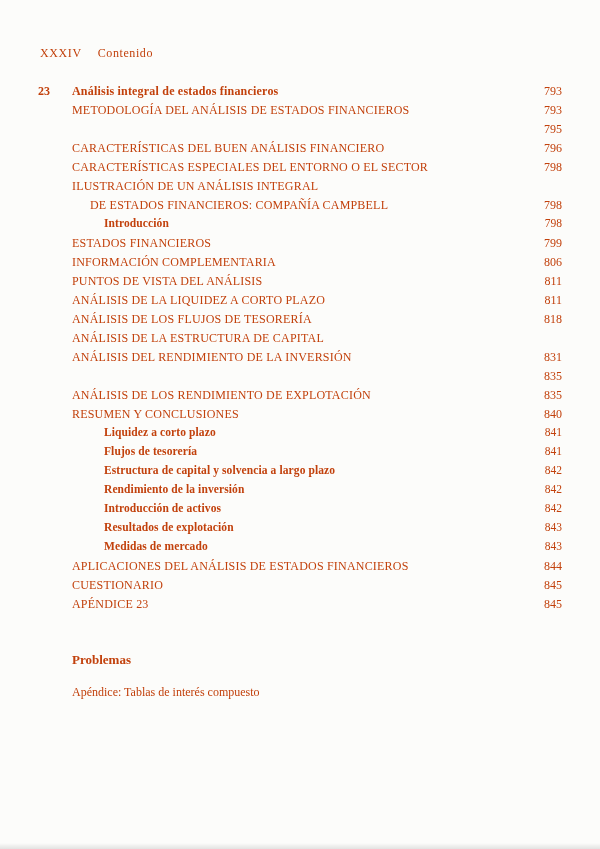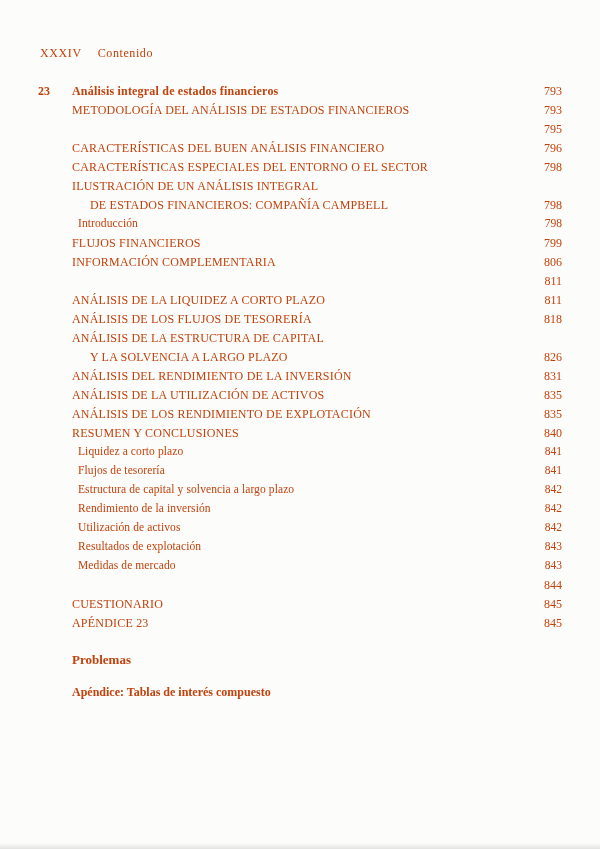--- a/index.html
+++ b/index.html
@@ -36,23 +36,23 @@
     position:absolute; top:103px; left:72px; right:38px;
   }
   .row {
     display:flex; align-items:flex-start;
     height:19px; font-size:12px; letter-spacing:0.2px;
     white-space:nowrap;
   }
   .row .entry-page { margin-left:auto; letter-spacing:0; }
   .row.indent .entry-text { margin-left:18px; }
   .row.sub { font-size:11.5px; letter-spacing:0.1px; }
-  .row.sub .entry-text { margin-left:6px; }
+  .row.sub .entry-text { margin-left:32px;font-weight:bold; }
   .closing-problemas { position:absolute; top:652px; left:72px; font-weight:bold; font-size:13px; }
-  .closing-apendice  { position:absolute; top:685px; left:72px; font-weight:bold; font-size:12px; }
+  .closing-apendice  { position:absolute; top:685px; left:72px; font-weight:normal; font-size:12px; }
 </style>
 </head>
 <body>
 
 <div class="page" style="background: rgb(252, 252, 250); color: #c2410c;">
 
   <div class="header">
     <span class="pageno">XXXIV</span><span>Contenido</span>
   </div>
 
@@ -84,52 +84,48 @@
       </div>
       <div class="row indent">
         <span class="entry-text">DE ESTADOS FINANCIEROS: COMPAÑÍA CAMPBELL</span>
         <span class="entry-page">798</span>
       </div>
       <div class="row sub">
         <span class="entry-text">Introducción</span>
         <span class="entry-page">798</span>
       </div>
       <div class="row">
-        <span class="entry-text">FLUJOS FINANCIEROS</span>
+        <span class="entry-text">ESTADOS FINANCIEROS</span>
         <span class="entry-page">799</span>
       </div>
       <div class="row">
         <span class="entry-text">INFORMACIÓN COMPLEMENTARIA</span>
         <span class="entry-page">806</span>
       </div>
       <div class="row">
+        <span class="entry-text">PUNTOS DE VISTA DEL ANÁLISIS</span>
         <span class="entry-page">811</span>
       </div>
       <div class="row">
         <span class="entry-text">ANÁLISIS DE LA LIQUIDEZ A CORTO PLAZO</span>
         <span class="entry-page">811</span>
       </div>
       <div class="row">
         <span class="entry-text">ANÁLISIS DE LOS FLUJOS DE TESORERÍA</span>
         <span class="entry-page">818</span>
       </div>
       <div class="row">
         <span class="entry-text">ANÁLISIS DE LA ESTRUCTURA DE CAPITAL</span>
         <span class="entry-page"></span>
       </div>
-      <div class="row indent">
-        <span class="entry-text">Y LA SOLVENCIA A LARGO PLAZO</span>
-        <span class="entry-page">826</span>
-      </div>
       <div class="row">
         <span class="entry-text">ANÁLISIS DEL RENDIMIENTO DE LA INVERSIÓN</span>
         <span class="entry-page">831</span>
       </div>
       <div class="row">
-        <span class="entry-text">ANÁLISIS DE LA UTILIZACIÓN DE ACTIVOS</span>
         <span class="entry-page">835</span>
       </div>
       <div class="row">
         <span class="entry-text">ANÁLISIS DE LOS RENDIMIENTO DE EXPLOTACIÓN</span>
         <span class="entry-page">835</span>
       </div>
       <div class="row">
         <span class="entry-text">RESUMEN Y CONCLUSIONES</span>
         <span class="entry-page">840</span>
       </div>
@@ -143,32 +139,33 @@
       </div>
       <div class="row sub">
         <span class="entry-text">Estructura de capital y solvencia a largo plazo</span>
         <span class="entry-page">842</span>
       </div>
       <div class="row sub">
         <span class="entry-text">Rendimiento de la inversión</span>
         <span class="entry-page">842</span>
       </div>
       <div class="row sub">
-        <span class="entry-text">Utilización de activos</span>
+        <span class="entry-text">Introducción de activos</span>
         <span class="entry-page">842</span>
       </div>
       <div class="row sub">
         <span class="entry-text">Resultados de explotación</span>
         <span class="entry-page">843</span>
       </div>
       <div class="row sub">
         <span class="entry-text">Medidas de mercado</span>
         <span class="entry-page">843</span>
       </div>
       <div class="row">
+        <span class="entry-text">APLICACIONES DEL ANÁLISIS DE ESTADOS FINANCIEROS</span>
         <span class="entry-page">844</span>
       </div>
       <div class="row">
         <span class="entry-text">CUESTIONARIO</span>
         <span class="entry-page">845</span>
       </div>
       <div class="row">
         <span class="entry-text">APÉNDICE 23</span>
         <span class="entry-page">845</span>
       </div>

